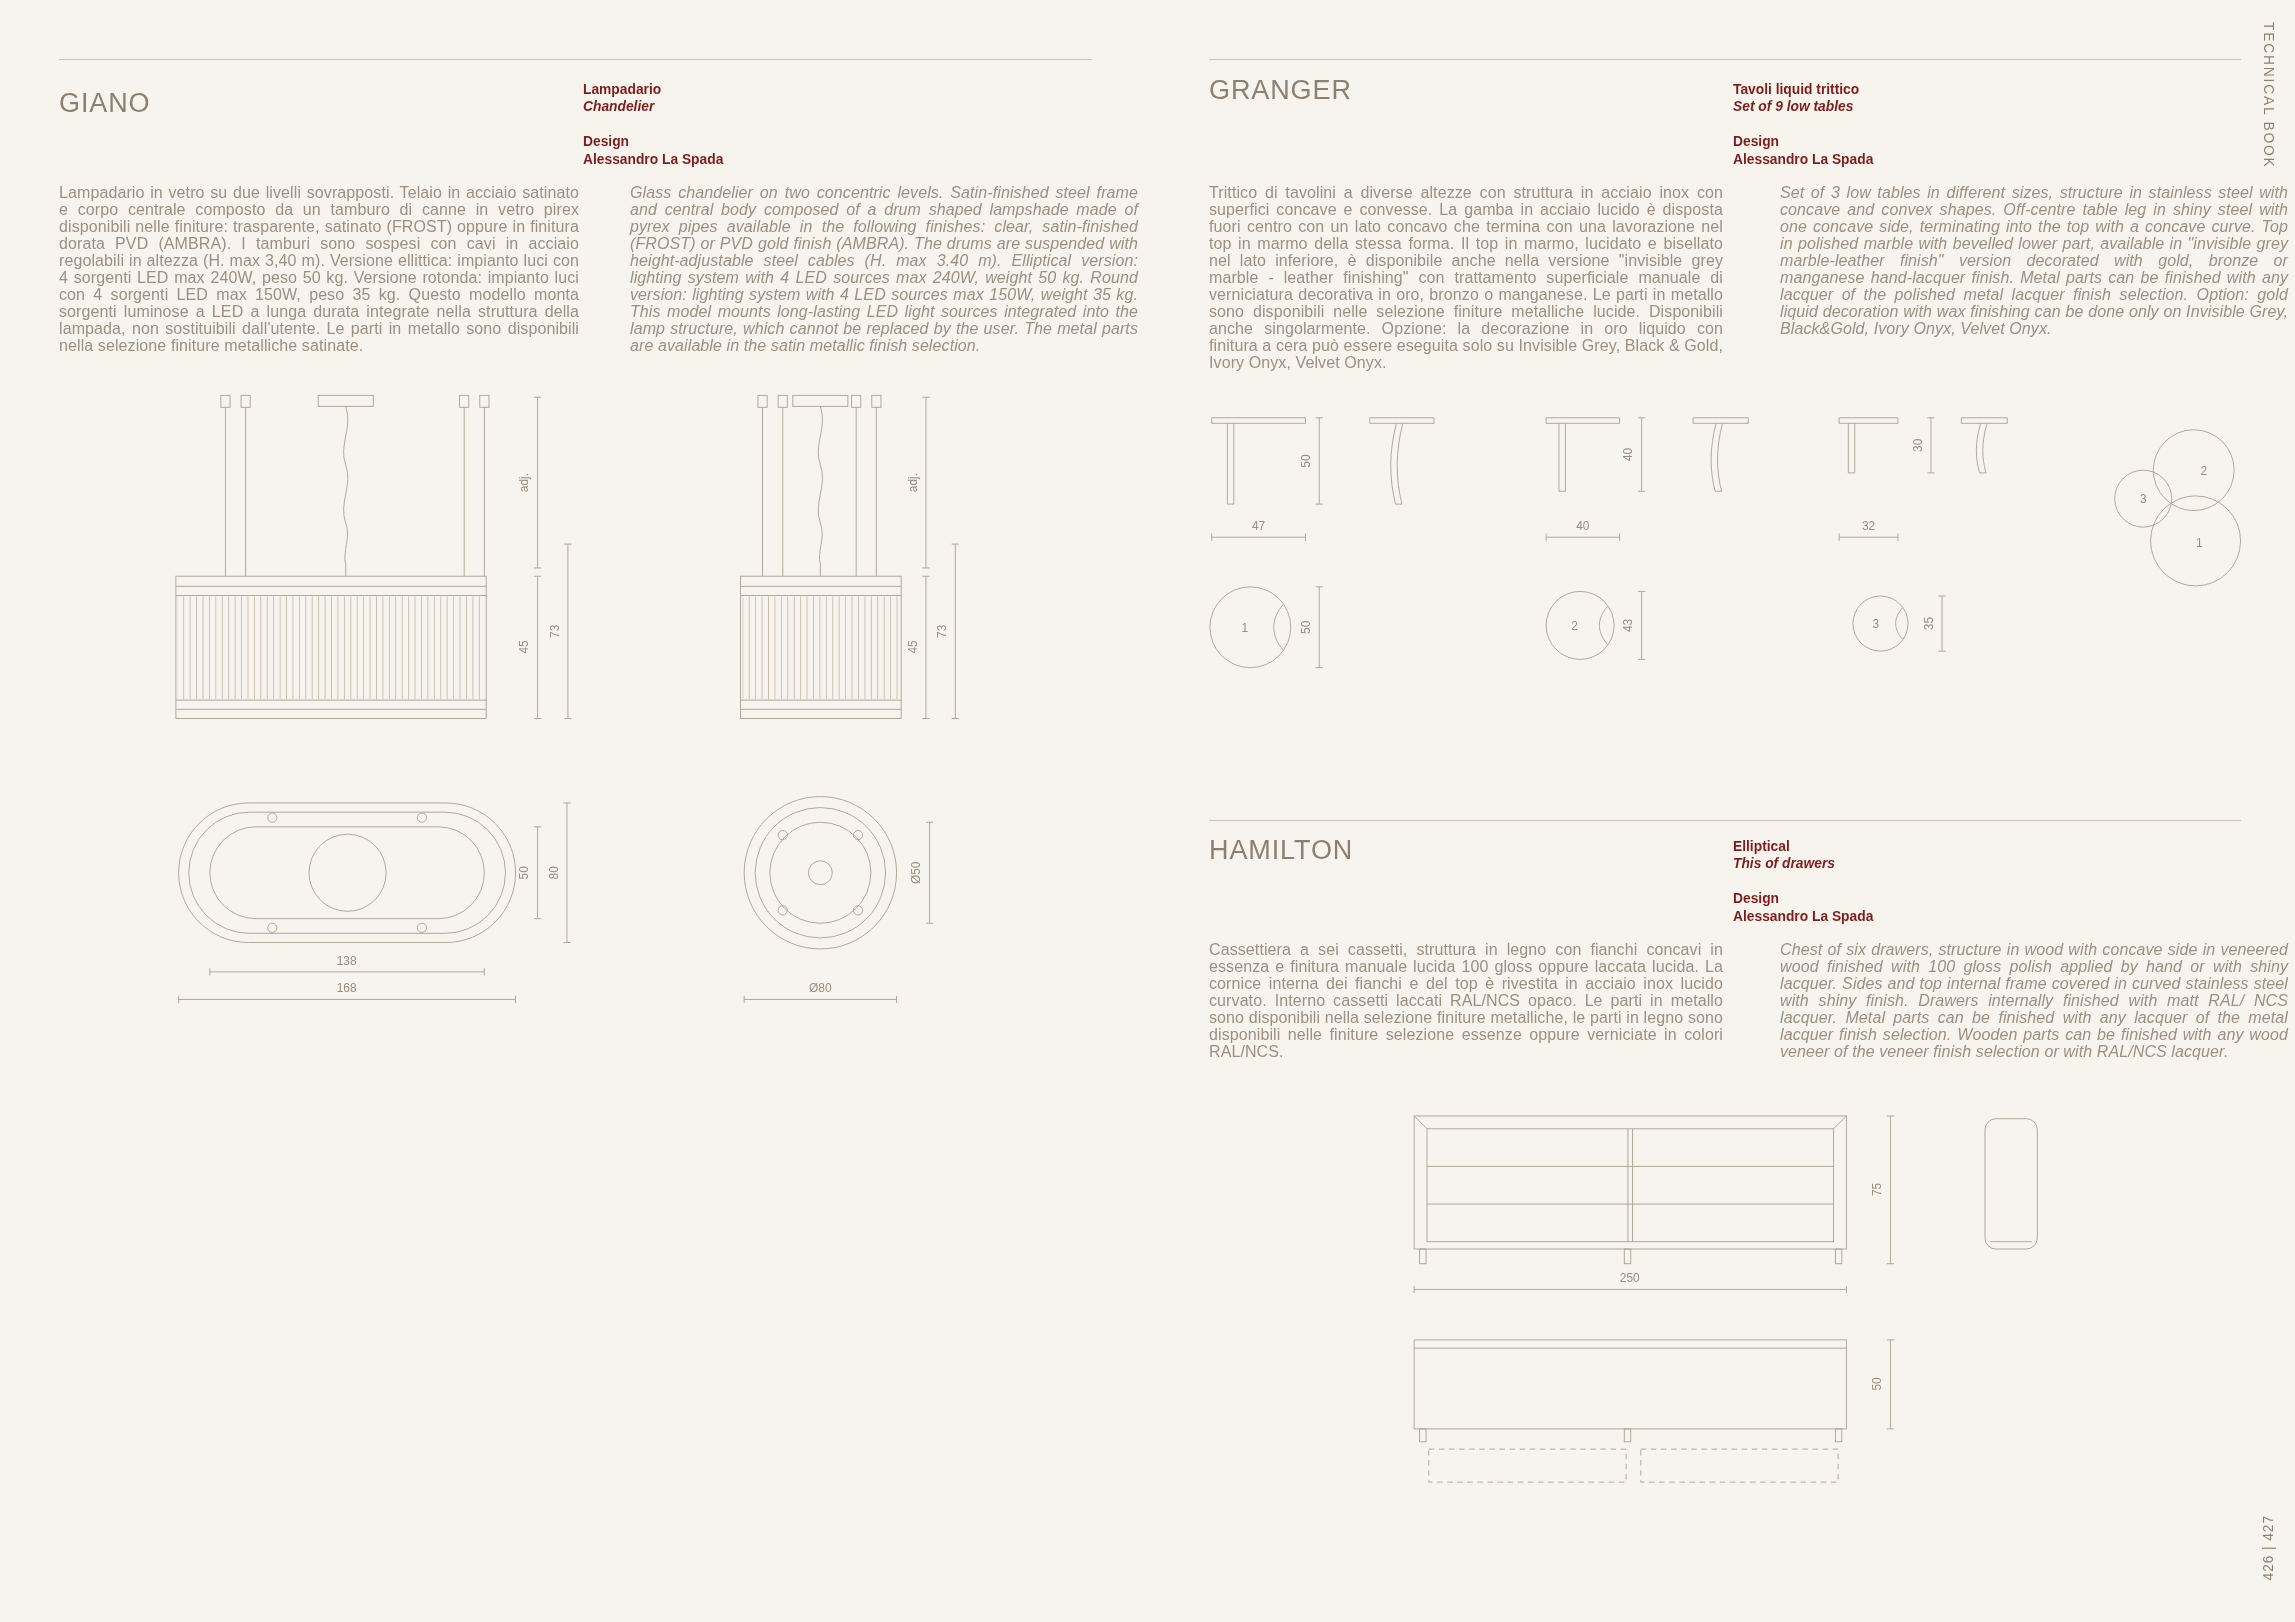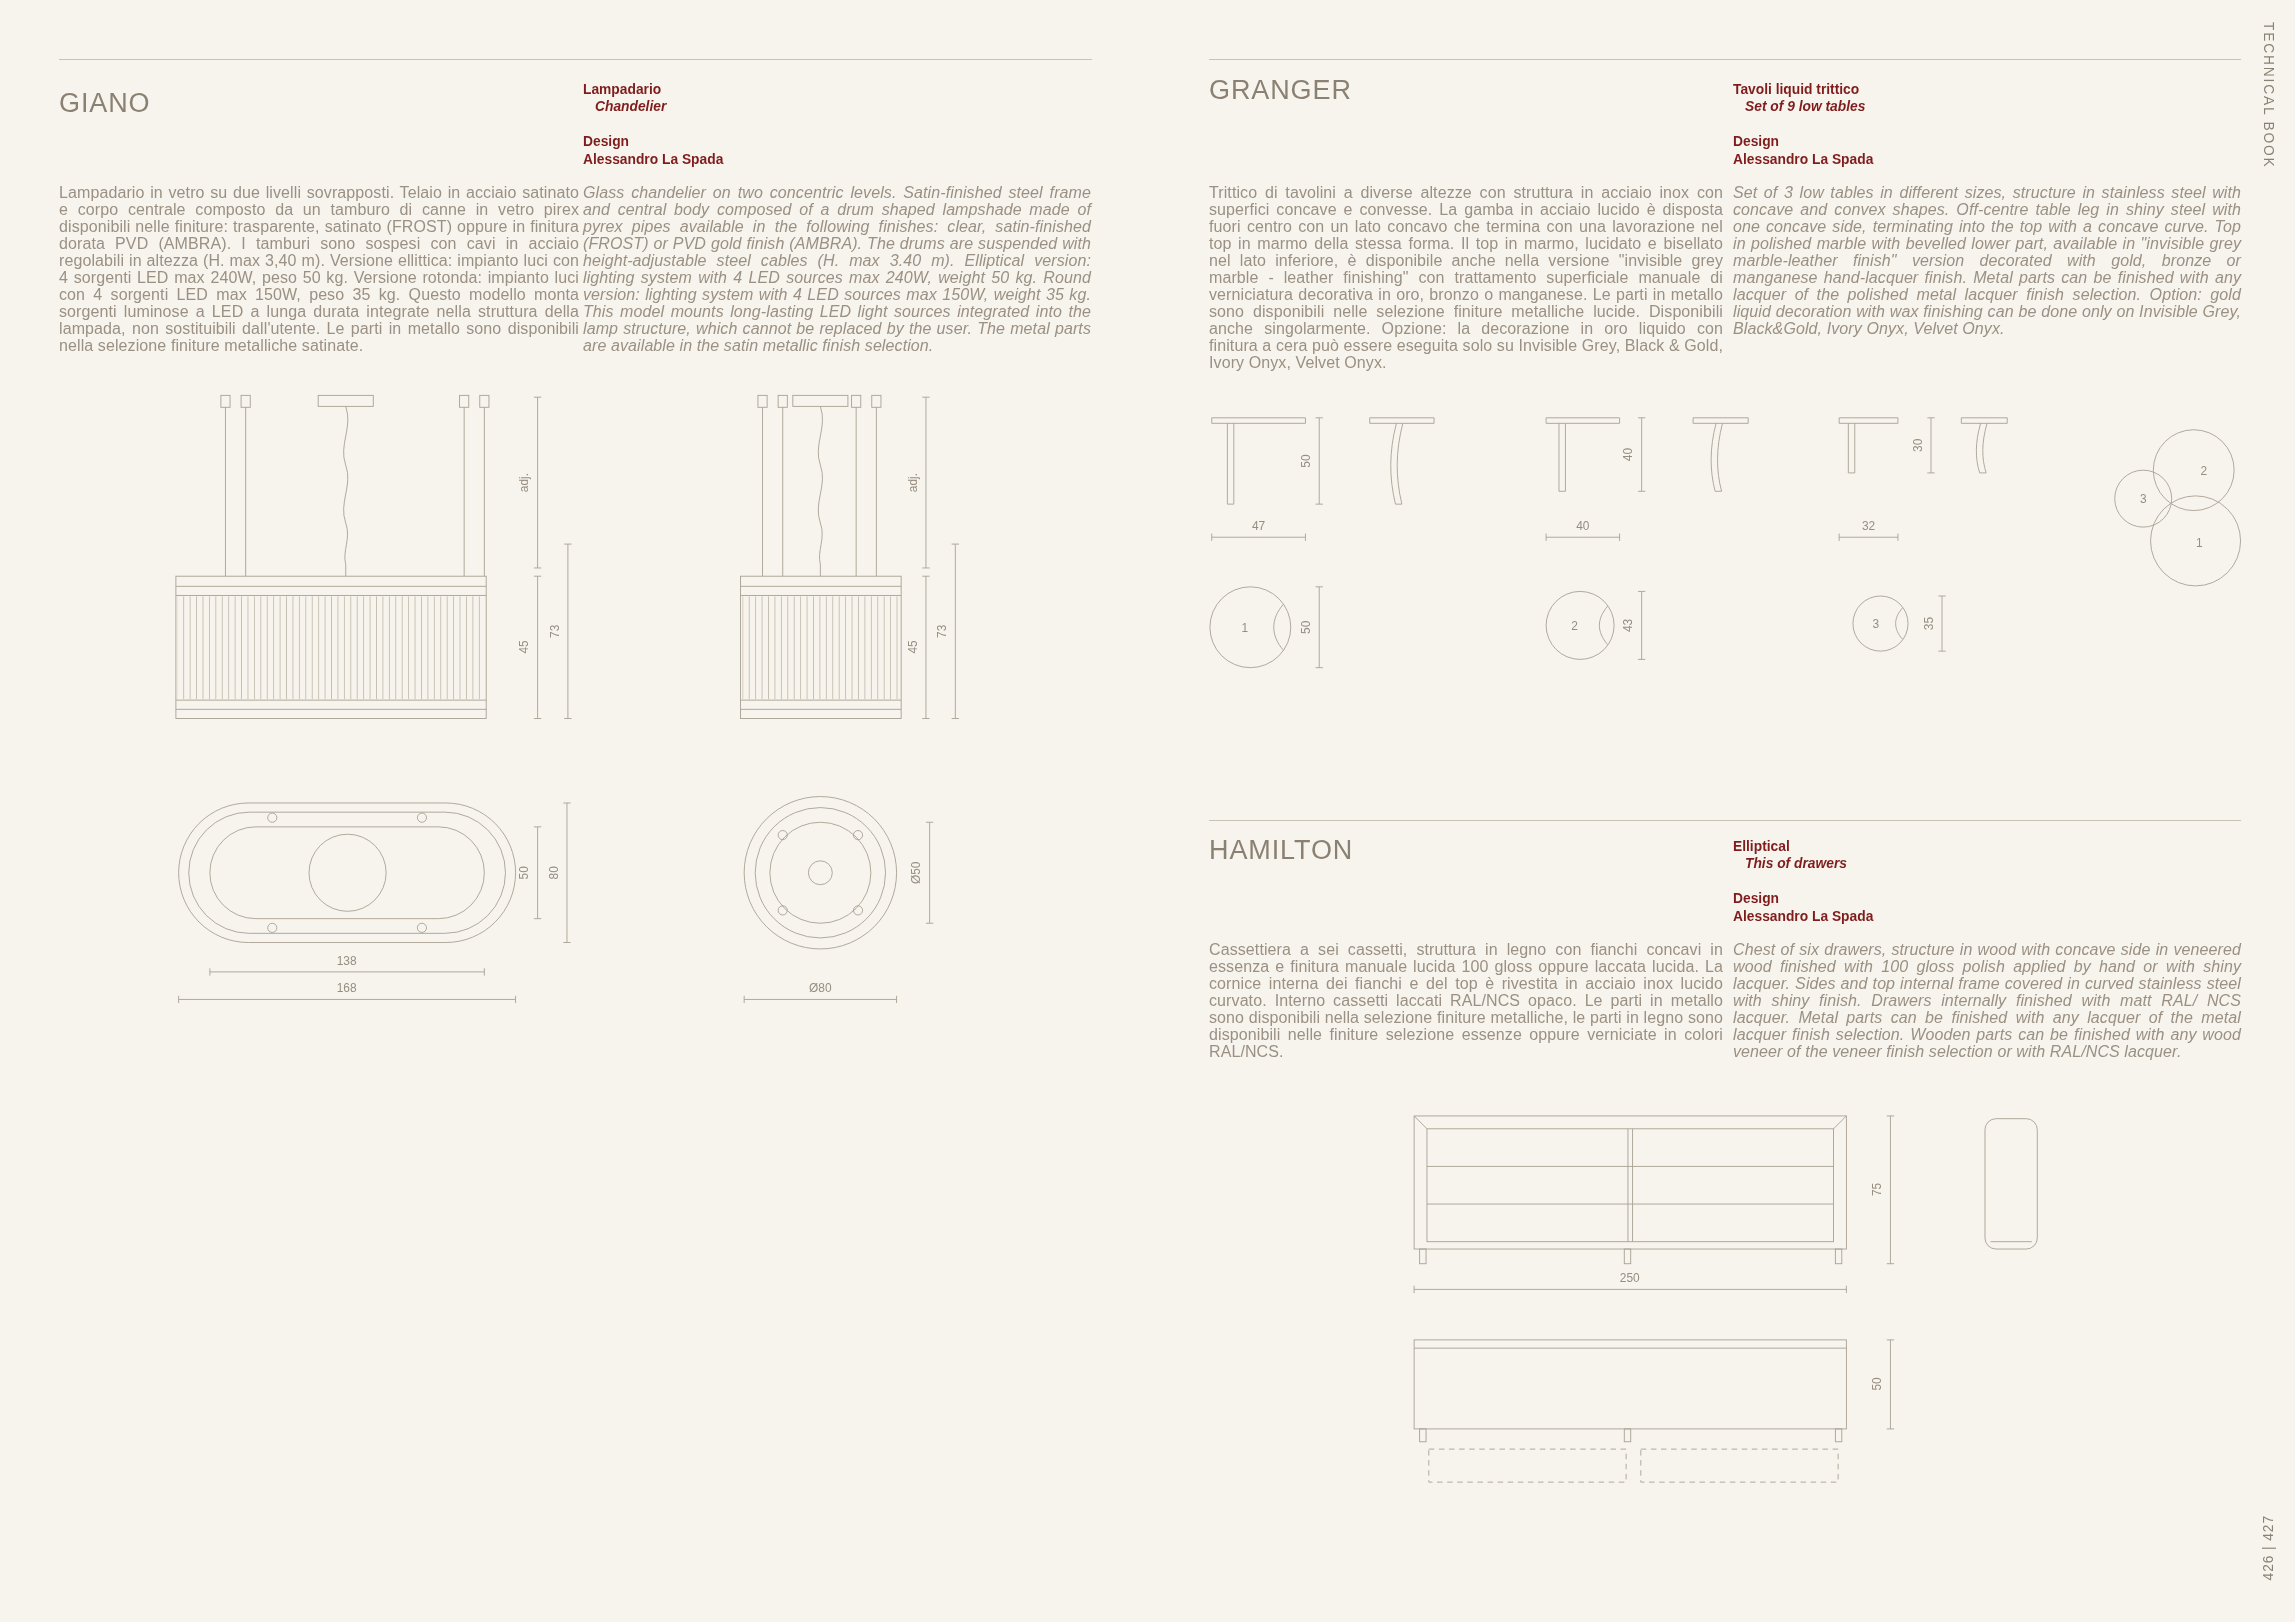--- a/index.html
+++ b/index.html
@@ -12,28 +12,28 @@
   }
   .page{position:relative;width:2296px;height:1623px;}
   .rule{position:absolute;height:0.9px;background:#c9c2b5;}
   .product-name{
     position:absolute;margin:0;
     font-size:27px;font-weight:400;letter-spacing:0.9px;color:#8b8173;
   }
   .type-block{
     position:absolute;font-size:13.8px;line-height:17.4px;font-weight:bold;color:#7f1d1d;
   }
-  .type-block .it{font-style:italic;margin-left:12px;}
+  .type-block .it{font-style:italic;}
   .type-block .gap{height:17.4px;}
   .desc{
     position:absolute;margin:0;
     font-size:16px;line-height:17px;letter-spacing:0.1px;
     text-align:justify;color:#9a9083;
   }
-  .desc.en{font-style:italic;}
+  .desc.en{font-style:italic;margin-left:47px;}
   .side-label{
     position:absolute;writing-mode:vertical-rl;
     font-size:13.8px;letter-spacing:1.8px;color:#8b8173;white-space:nowrap;
   }
   .page-num{transform:rotate(180deg);letter-spacing:0.9px;}
   svg{position:absolute;}
   svg text{
     font-family:"Liberation Sans", sans-serif;
     font-size:13px;fill:#978d80;stroke:none;
   }

